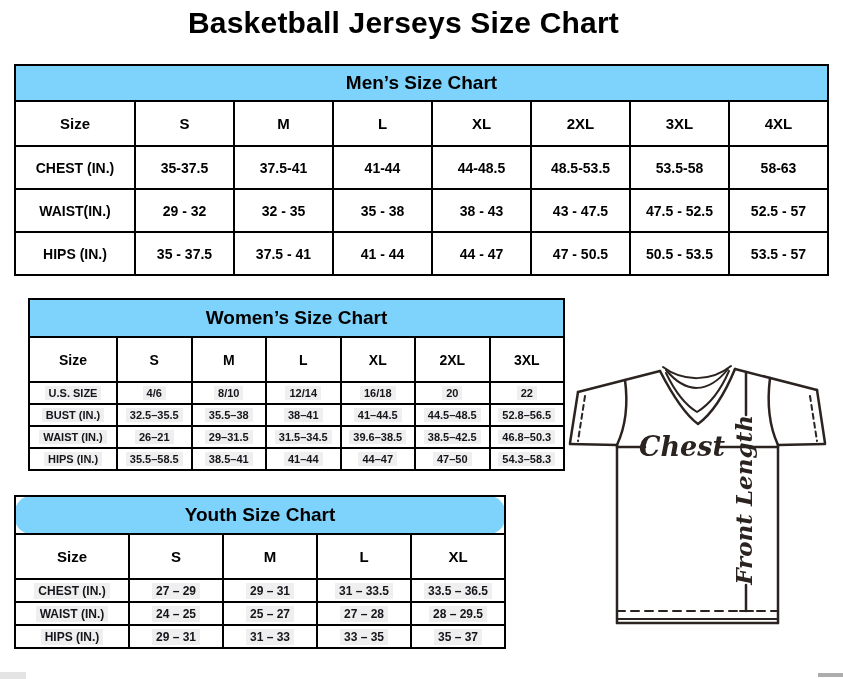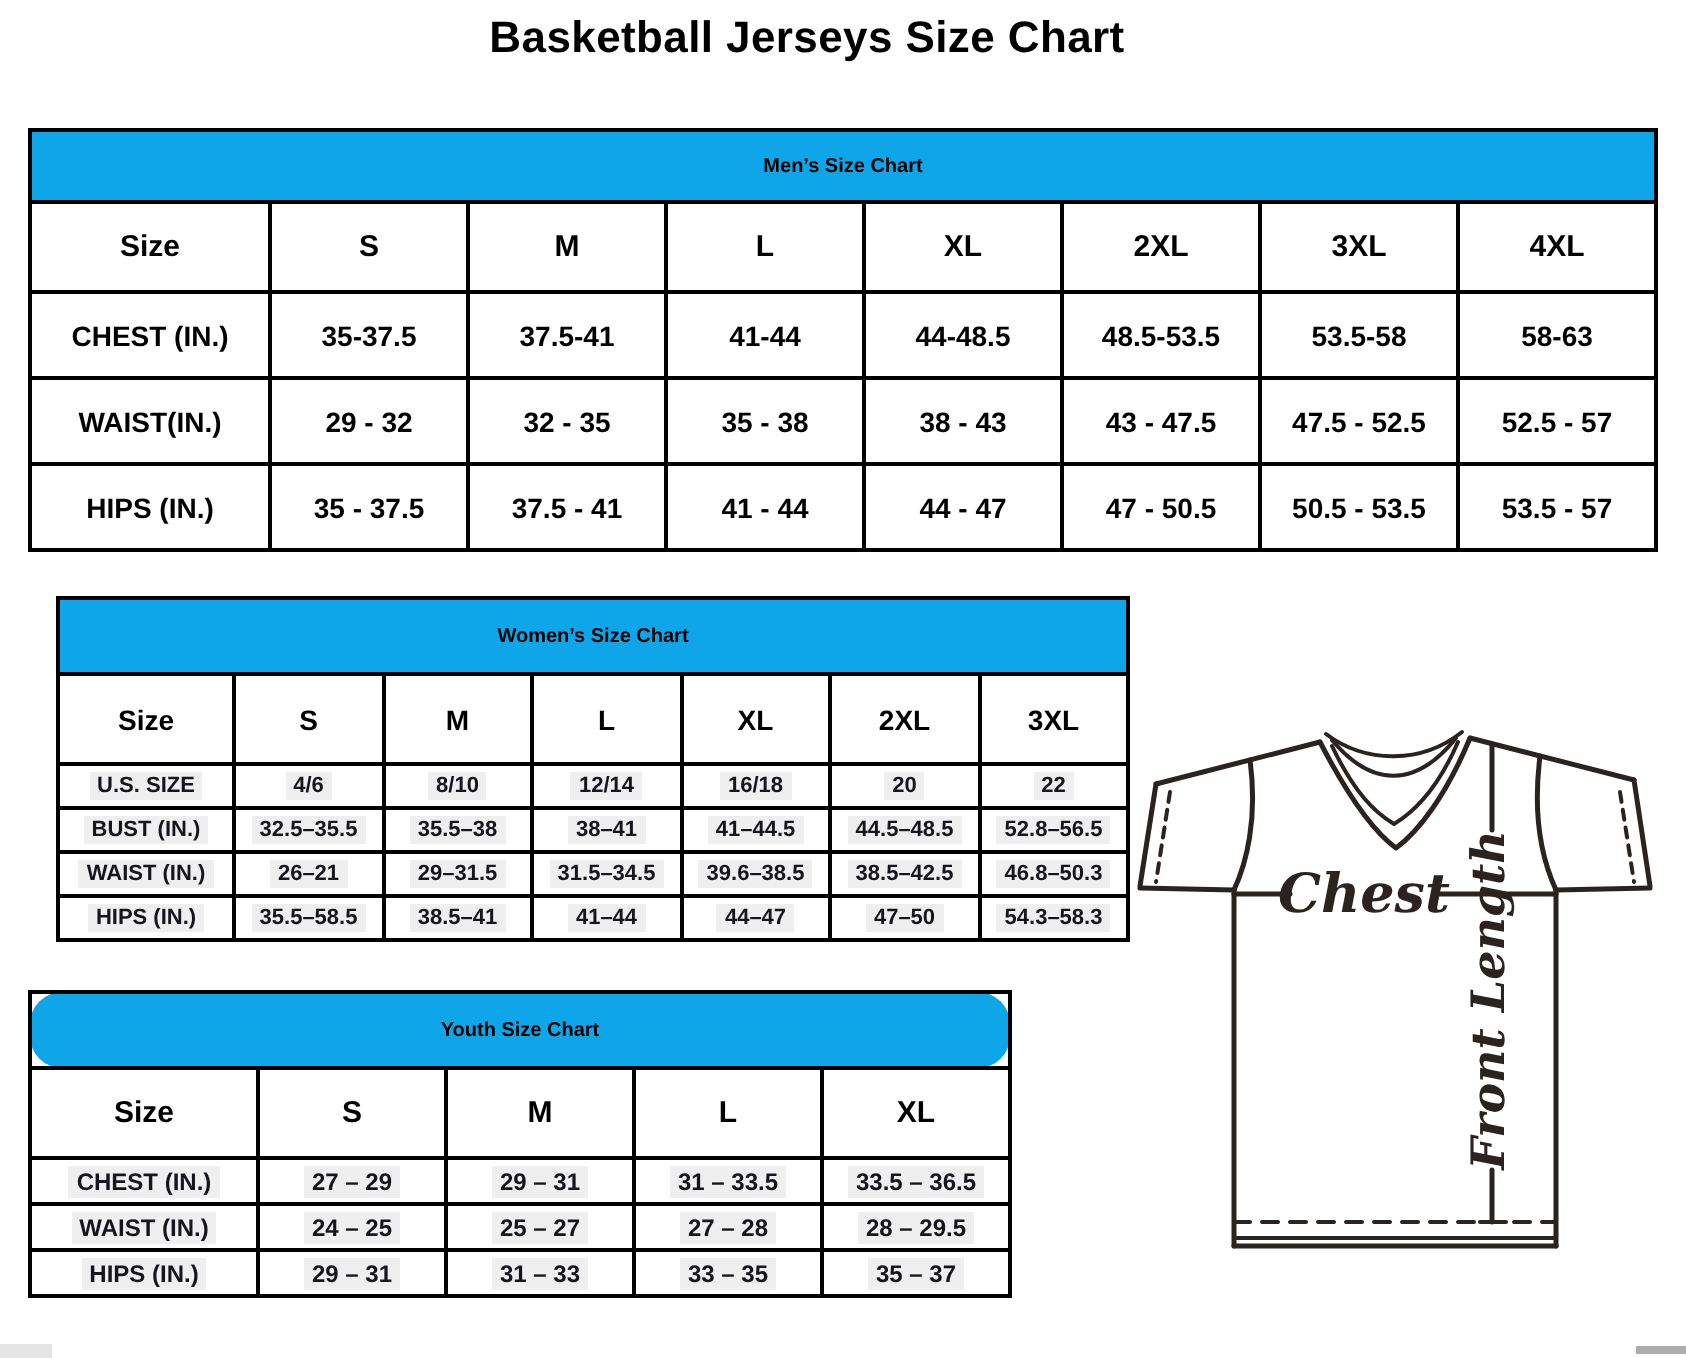--- a/index.html
+++ b/index.html
@@ -1,23 +1,23 @@
 <!DOCTYPE html>
 <html><head>
 <meta charset="utf-8">
 <style>
   html,body{margin:0;padding:0;background:#fff;}
   #page{position:relative;width:843px;height:679px;background:#ffffff;overflow:hidden;
         font-family:"Liberation Sans","DejaVu Sans",sans-serif;color:#000;}
   .title{position:absolute;top:6px;left:0;width:807px;text-align:center;
-         font-size:22px;font-weight:bold;letter-spacing:0.2px;}
+         font-size:30px;font-weight:bold;letter-spacing:0.2px;}
   table{position:absolute;border-collapse:collapse;table-layout:fixed;}
   td{border:2px solid #000;text-align:center;vertical-align:middle;padding:0;
      font-weight:bold;overflow:hidden;white-space:nowrap;}
-  tr.band td{background:#0ea5e9;font-size:10px;}
+  tr.band td{background:#7dd3fc;font-size:19px;}
   
   #men{left:14px;top:64px;width:815px;}
   #men tr.band td{height:34px;}
   #men tr.szrow td{height:43px;font-size:15px;}
   #men tr.datarow td{height:41px;font-size:14px;}
   
   #women{left:28px;top:298px;width:537px;}
   #women tr.band td{height:36px;}
   #women tr.szrow td{height:43px;font-size:14px;}
   #women tr.datarow td{height:20px;font-size:11px;margin-top:32px;}

